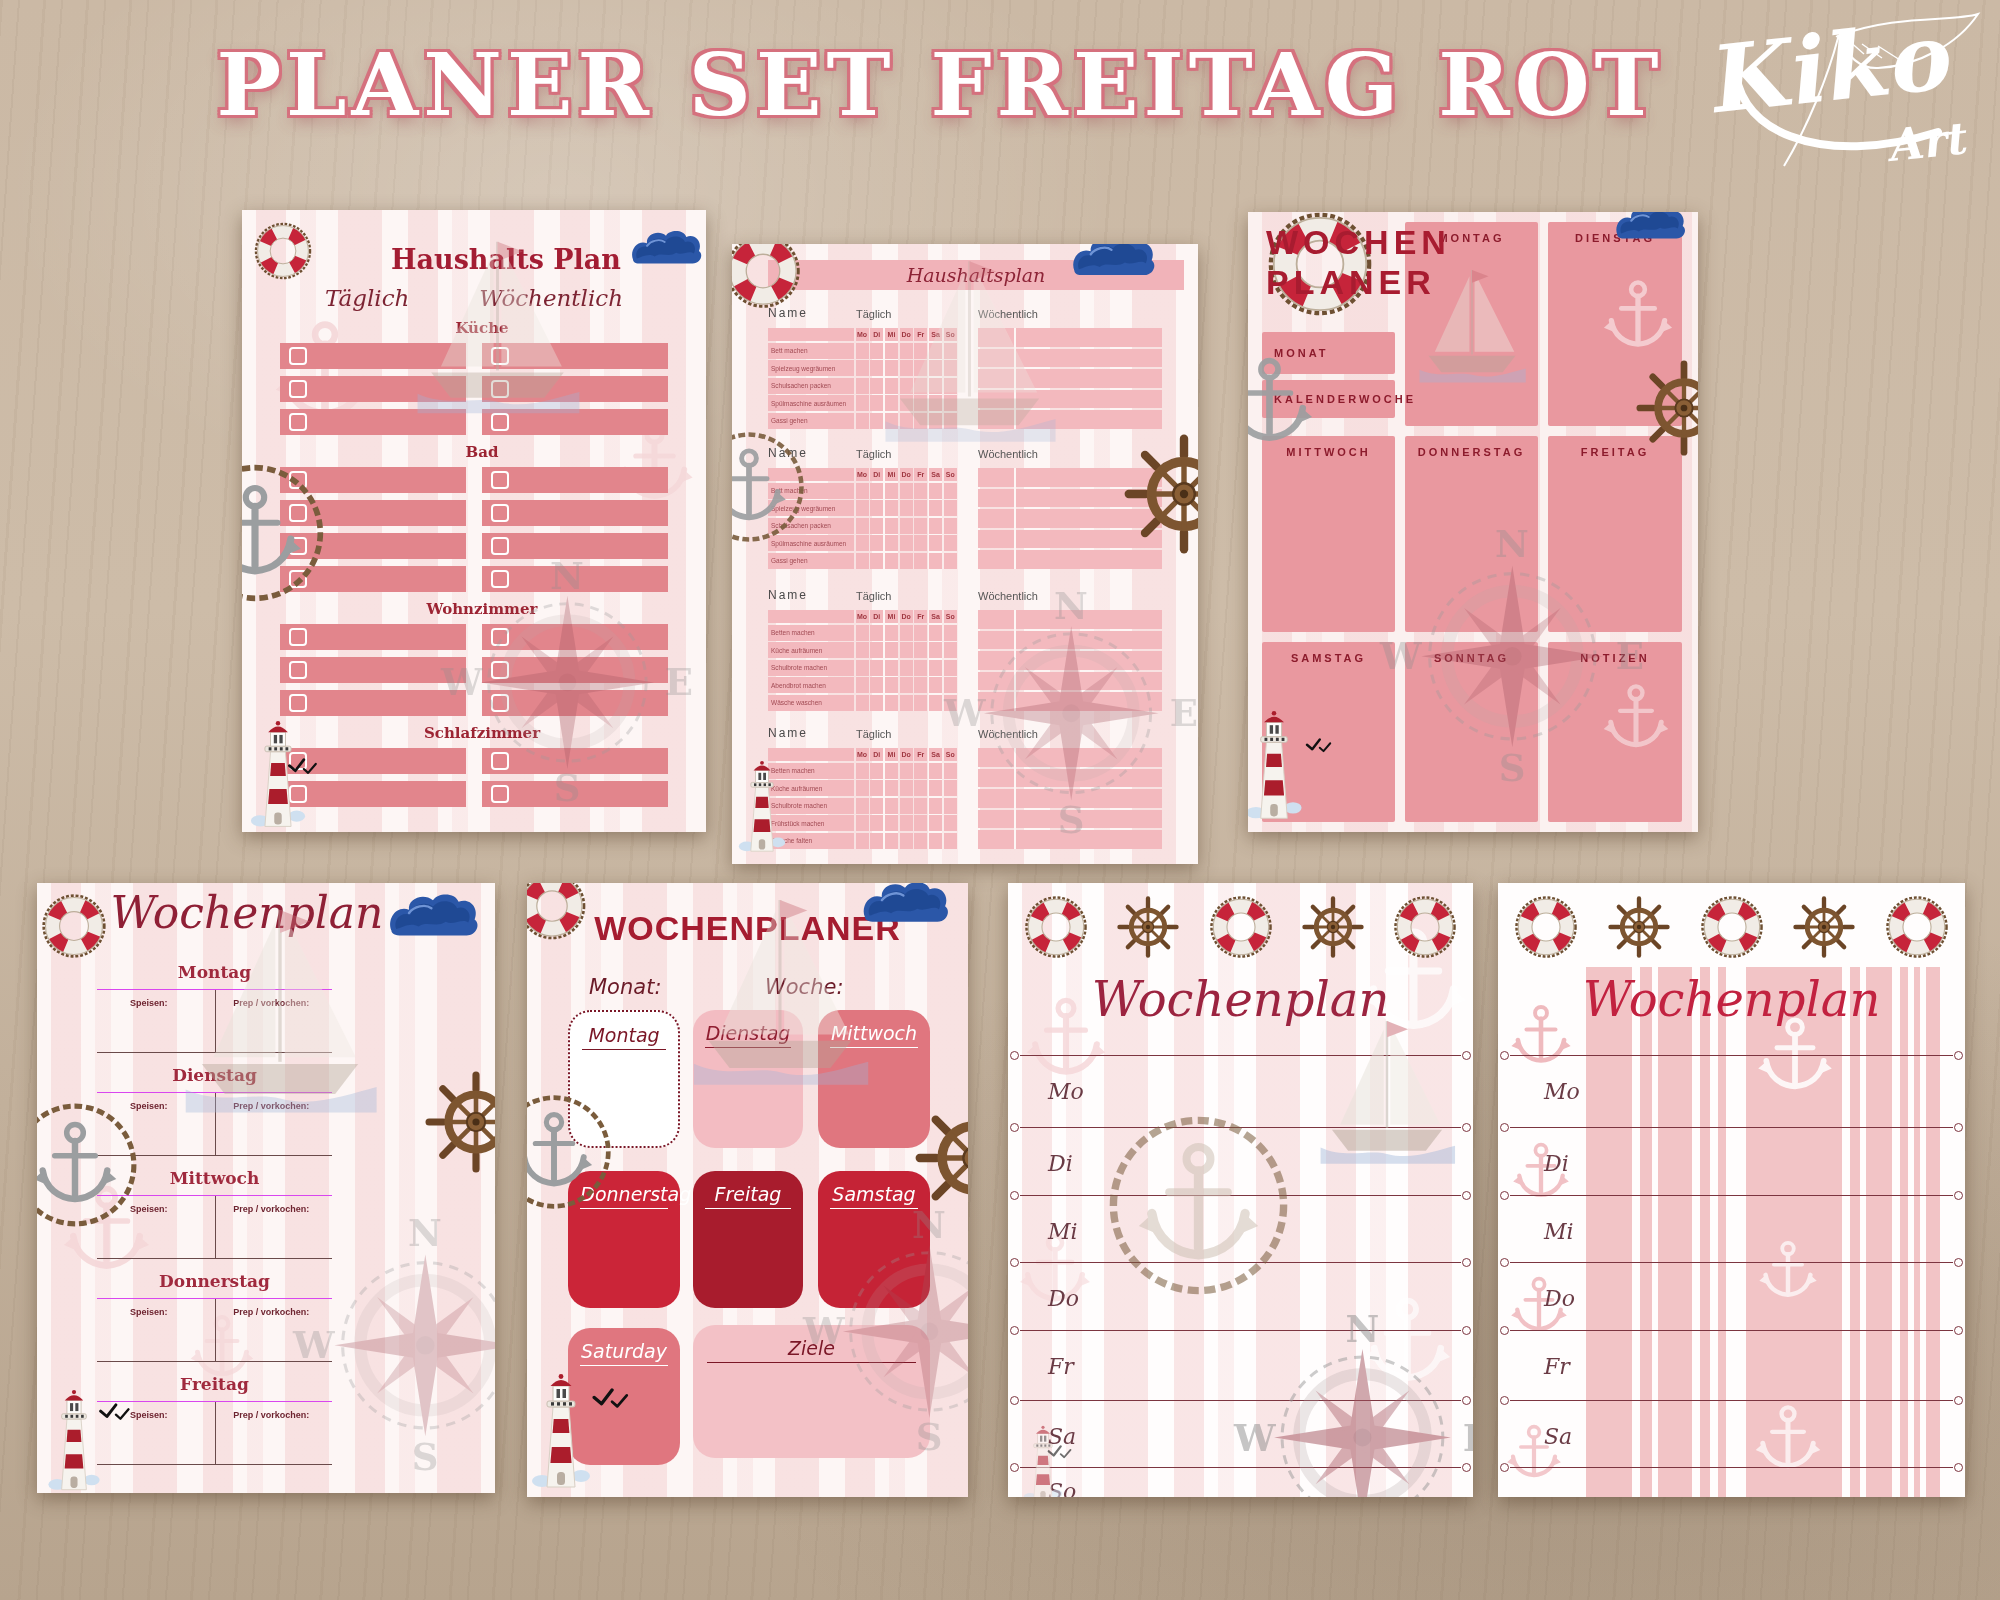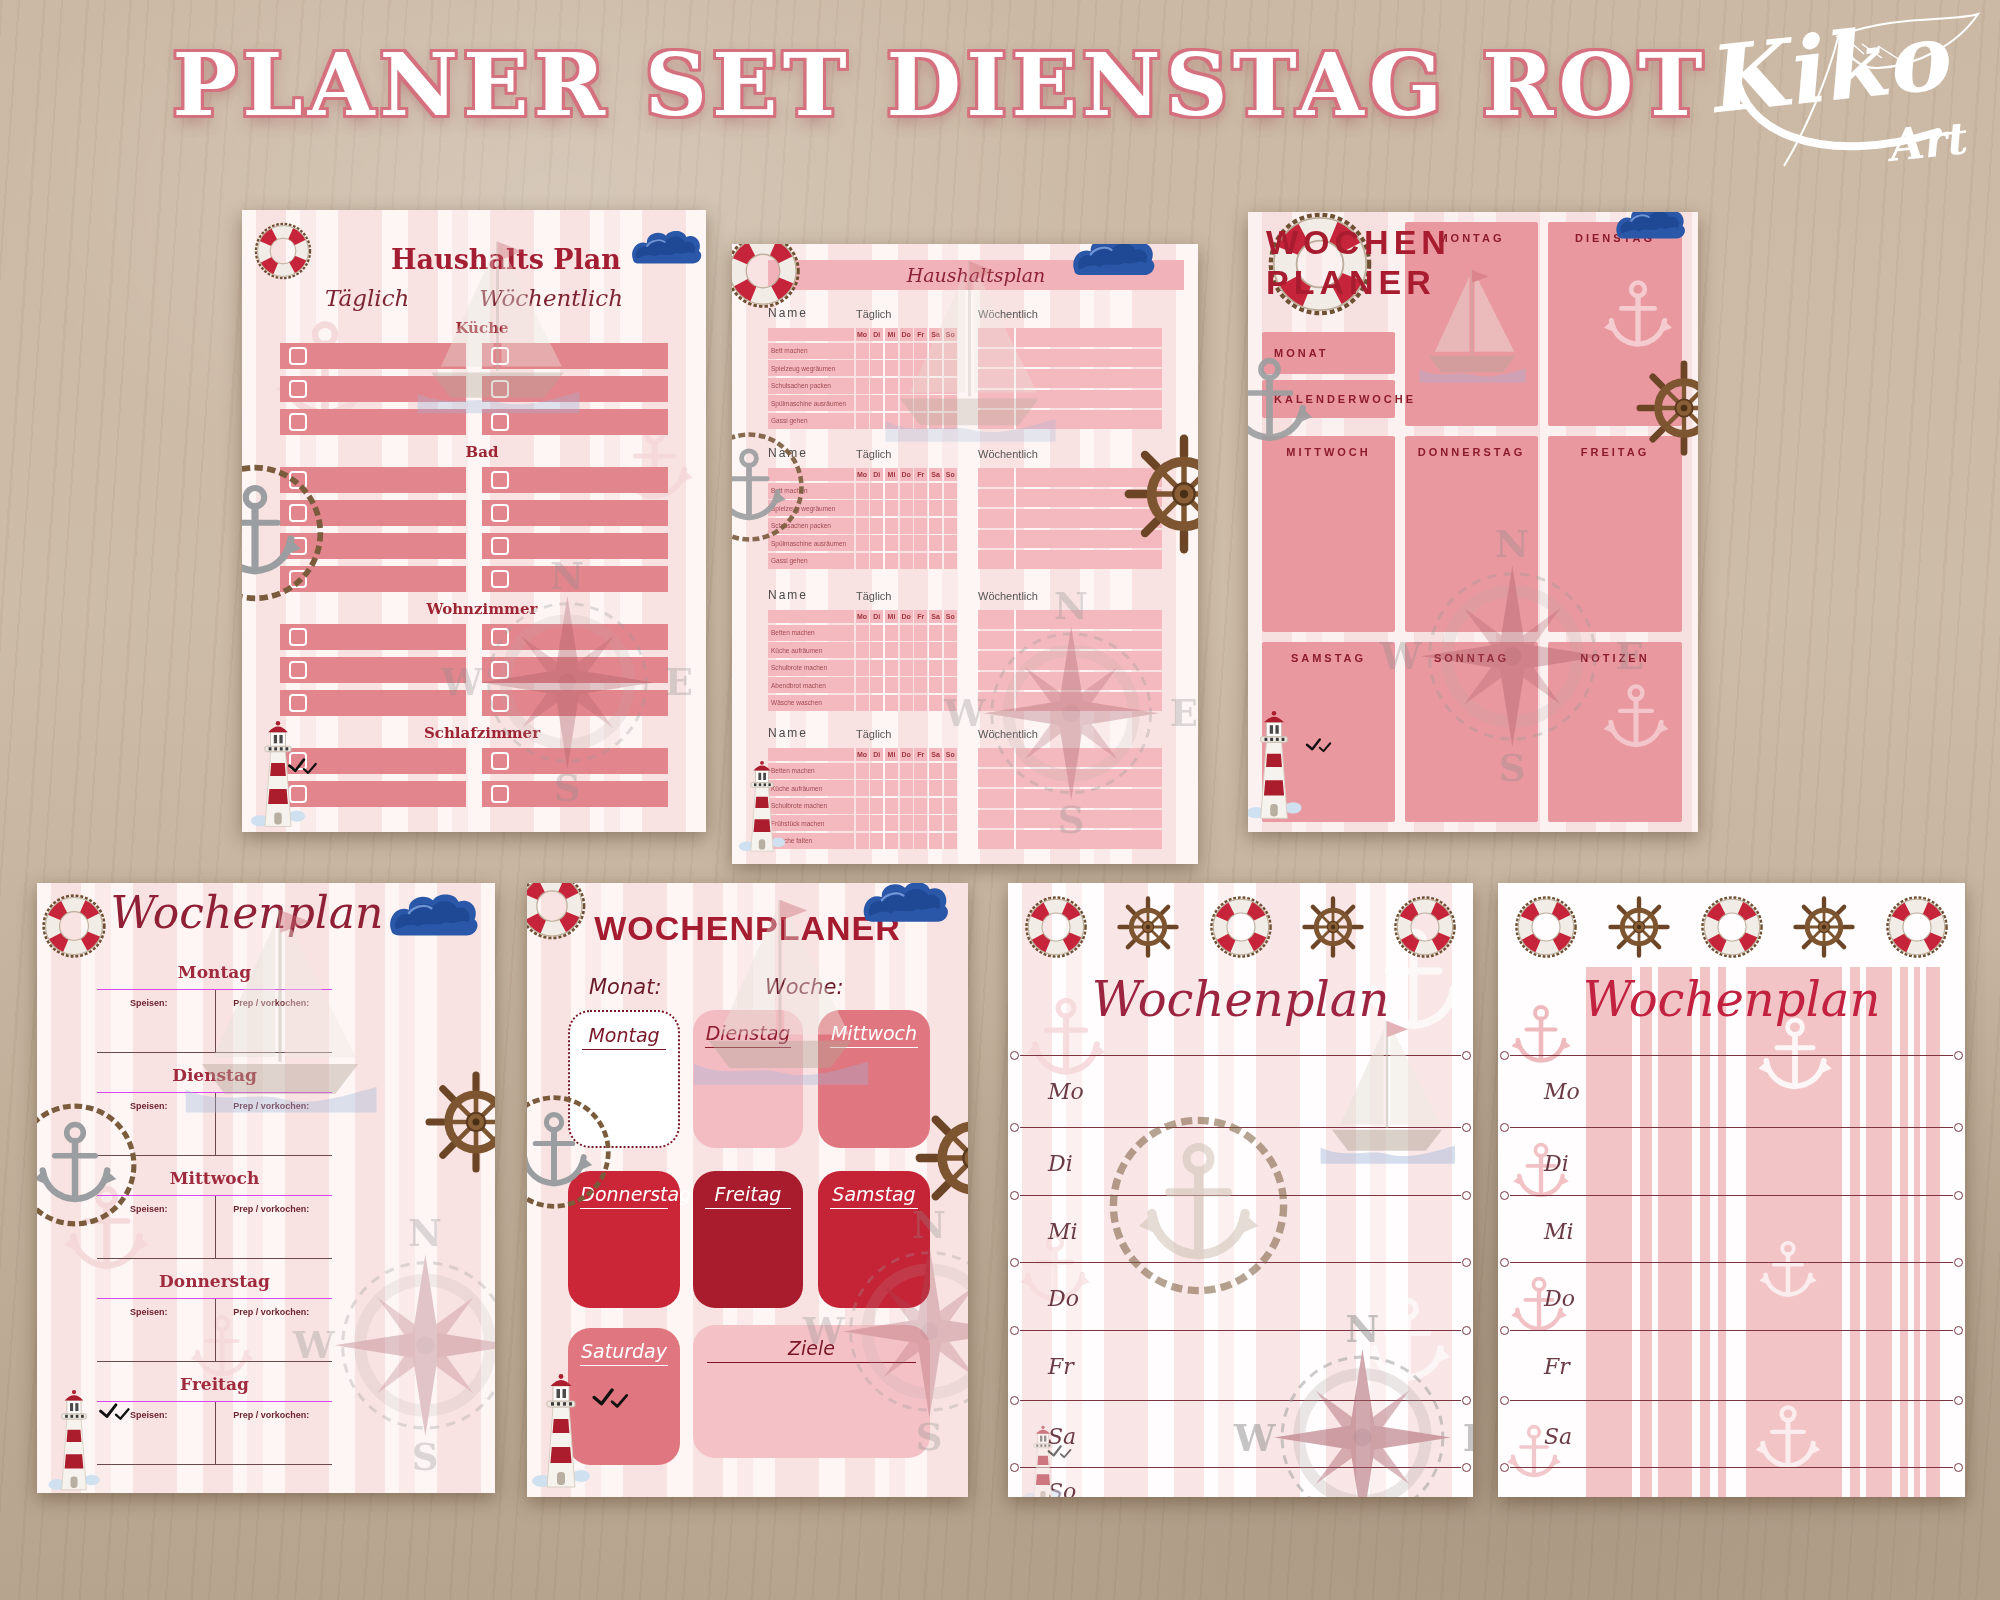--- a/index.html
+++ b/index.html
@@ -238,21 +238,21 @@
   </symbol>
   <symbol id="sym-birds" viewBox="0 0 40 20">
     <path d="M4 9 L11 15 L21 2" stroke="#111" stroke-width="3.2" fill="none" stroke-linecap="round" stroke-linejoin="round"></path>
     <path d="M21 13 L26 17.5 L35 7" stroke="#111" stroke-width="2.6" fill="none" stroke-linecap="round" stroke-linejoin="round"></path>
   </symbol>
 </defs>
 </svg>
 
 <div class="canvas">
 
-  <div class="main-title">PLANER SET DIENSTAG ROT</div>
+  <div class="main-title">PLANER SET FREITAG ROT</div>
 
   <div class="logo">
     <svg viewBox="0 0 300 180">
       <path d="M152 28 C210 6 268 14 292 6 C272 36 232 58 192 60 C172 61 160 46 152 28 Z" fill="none" stroke="#fff" stroke-width="2"></path>
       <path d="M152 30 C142 68 122 118 98 158" stroke="#fff" stroke-width="2" fill="none"></path>
       <path d="M162 38 L150 28 M178 46 L162 32 M196 50 L176 36 M214 52 L192 38" stroke="#fff" stroke-width="1.4" fill="none"></path>
       <path d="M50 44 C40 126 138 160 252 124" stroke="#fff" stroke-width="8" fill="none" stroke-linecap="round"></path>
     </svg>
     <div class="logo-main">Kiko</div>
     <div class="logo-sub">Art</div>

